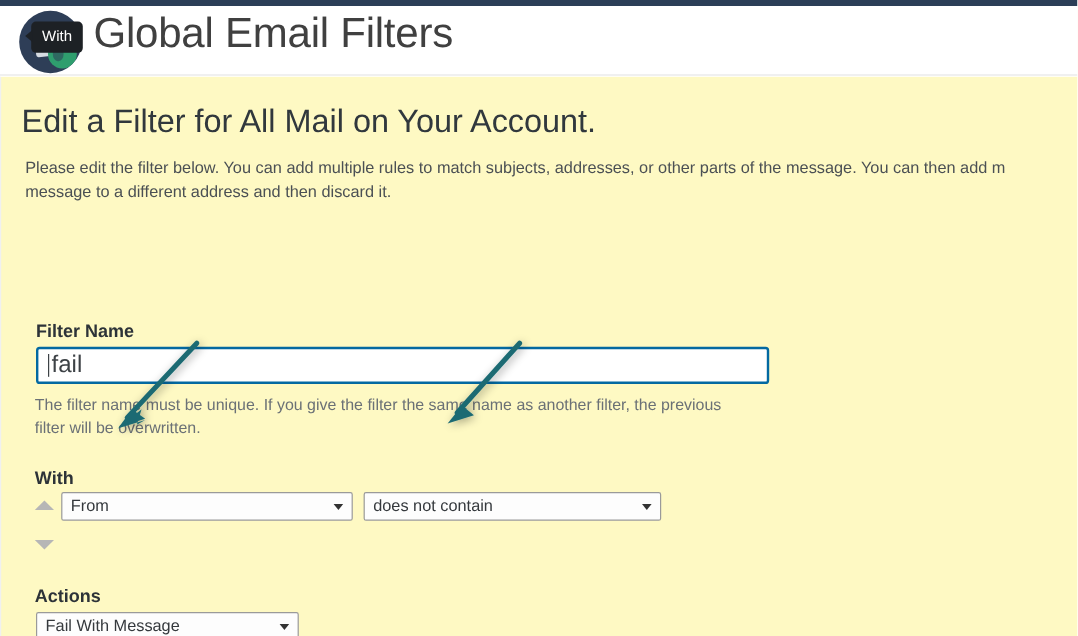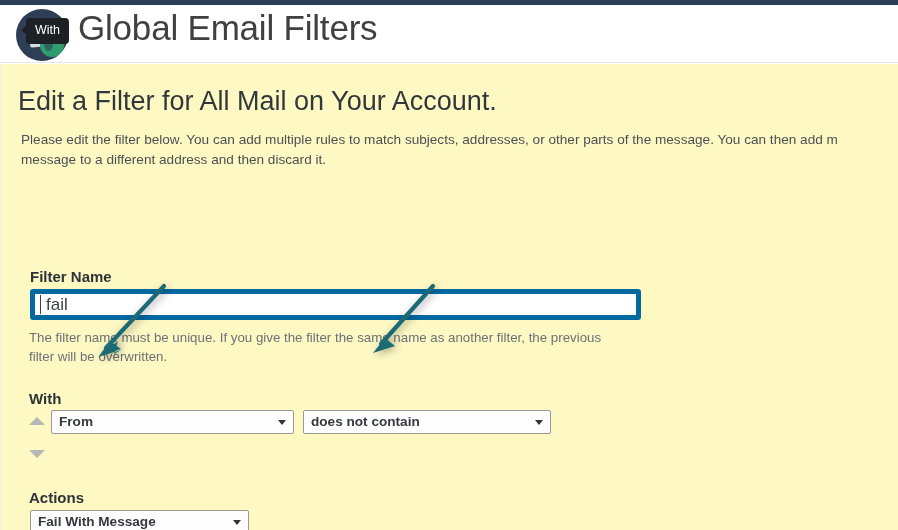--- a/index.html
+++ b/index.html
@@ -167,25 +167,25 @@
     left: 29px;
     top: 74px;
   }
 
   .input-filter-name {
     position: absolute;
     left: 29px;
     top: 95px;
     width: 611px;
     height: 31px;
-    border: 5px solid #0369a1;
+    border: 2px solid #0369a1;
     border-radius: 3px;
     background: #ffffff;
     font-family: "Liberation Sans", sans-serif;
-    font-size: 17px;
+    font-size: 20px;
     color: #3d4246;
     padding: 0 10px 0 11px;
     outline: none;
   }
 
   .caret {
     position: absolute;
     left: 39px;
     top: 101px;
     width: 1px;
@@ -238,21 +238,20 @@
     border: 1px solid #9a9a9a;
     border-radius: 2px;
     background: #fdfdfd;
     font-family: "Liberation Sans", sans-serif;
     font-size: 13.6px;
     color: #35393d;
     padding: 0 22px 0 7px;
     line-height: 22px;
     white-space: nowrap;
     overflow: hidden;
-    font-weight: bold;
   }
   .select .arrow {
     position: absolute;
     right: 7px;
     top: 9px;
     width: 0; height: 0;
     border-left: 4px solid transparent;
     border-right: 4px solid transparent;
     border-top: 5px solid #333333;
   }

